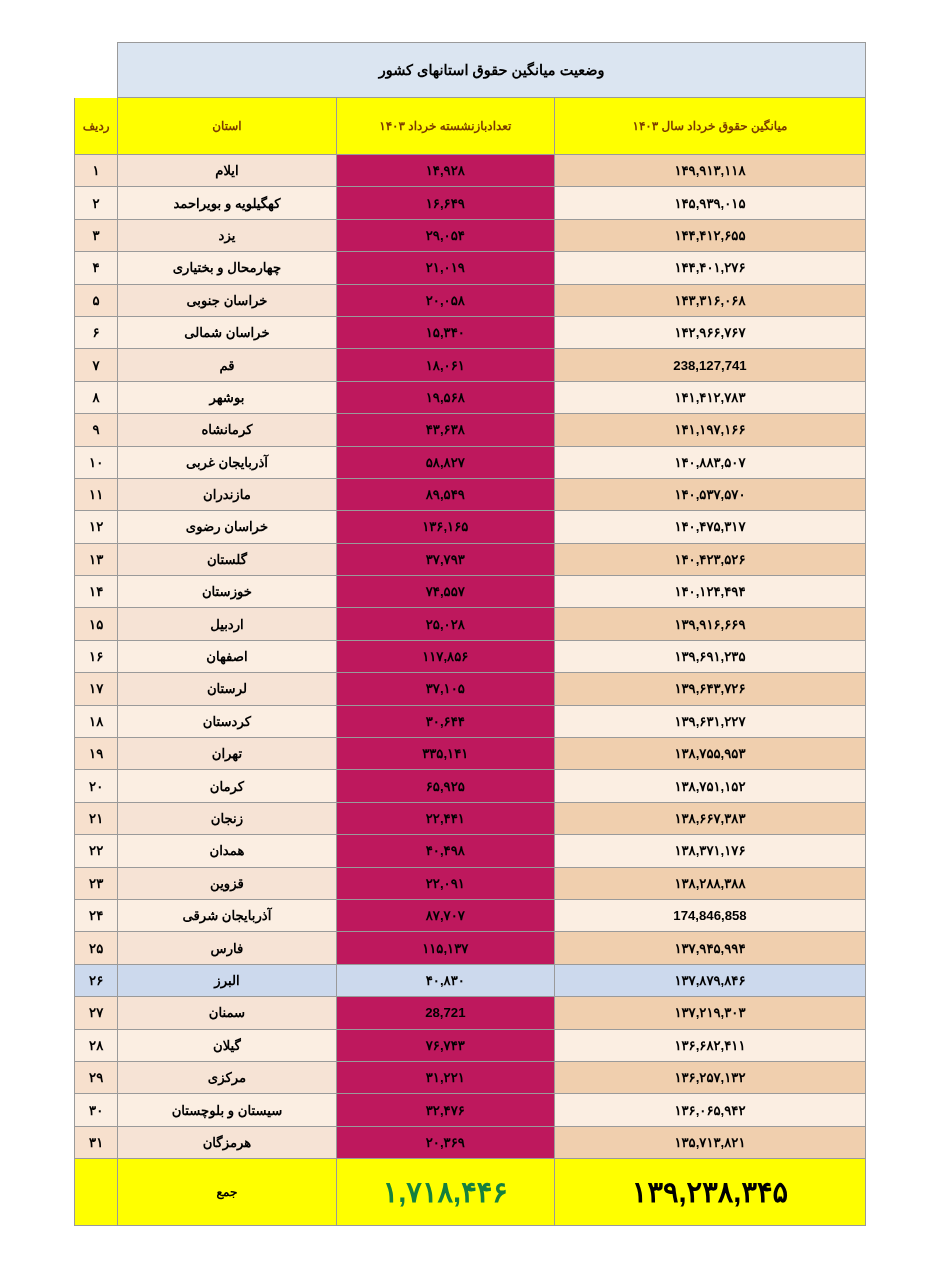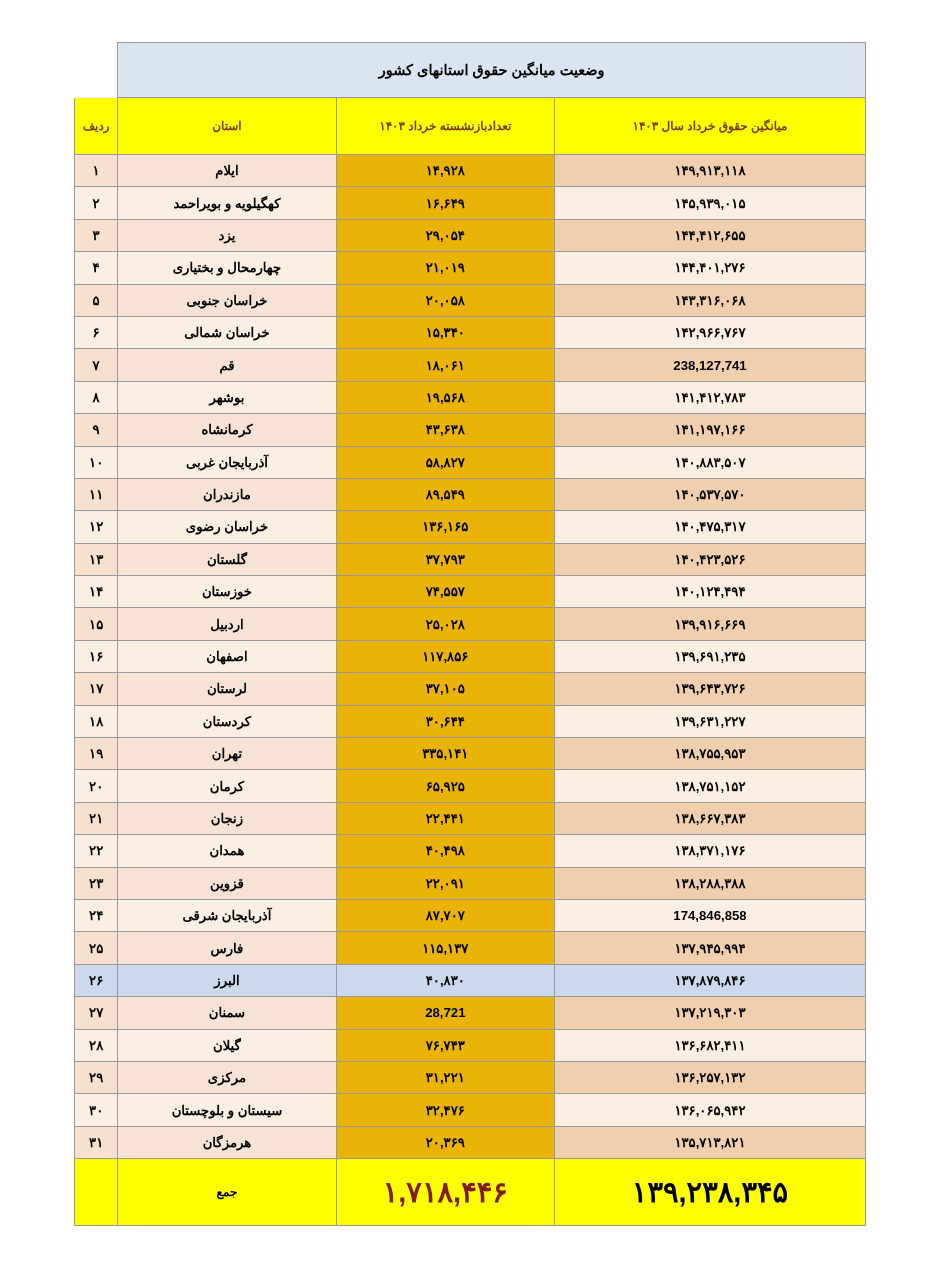--- a/index.html
+++ b/index.html
@@ -65,41 +65,41 @@
   tr.head-row td.h-radif,
   tr.head-row td.h-ostan {
     color: #7a3b00;
   }
   tr.data-row td {
     height: 31.4px;
     font-size: 13.2px;
   }
   td.cell-radif { background: #f7e0cd; font-size: 13px; }
   td.cell-ostan { background: #f6e3d5; font-size: 13px; }
-  td.cell-tedad { background: #eab308; font-size: 13.5px; }
+  td.cell-tedad { background: #be185d; font-size: 13.5px; }
   td.cell-miangin { background: #f0cfae; font-size: 13.8px; }
 
   tr.data-row.alt td.cell-miangin { background: #fbeee2; margin-left: 8px; }
   tr.data-row.alt td.cell-ostan { background: #fbeee2; }
   tr.data-row.alt td.cell-radif { background: #fbeee2; }
 
   tr.data-row.highlight td.cell-radif,
   tr.data-row.highlight td.cell-ostan,
   tr.data-row.highlight td.cell-tedad,
   tr.data-row.highlight td.cell-miangin { background: #ccd9ed; }
 
   tr.total-row td {
     height: 66px;
     background: #ffff00;
   }
   tr.total-row td.t-blank { background: #ffff00; }
   tr.total-row td.t-label { font-size: 12px; color: #000; }
   tr.total-row td.t-count {
     font-size: 29px;
-    color: #7f1d1d;
+    color: #15803d;
     letter-spacing: .5px;
   }
   tr.total-row td.t-avg {
     font-size: 29px;
     color: #000000;
     letter-spacing: .5px;
   }
 </style>
 </head>
 <body>

